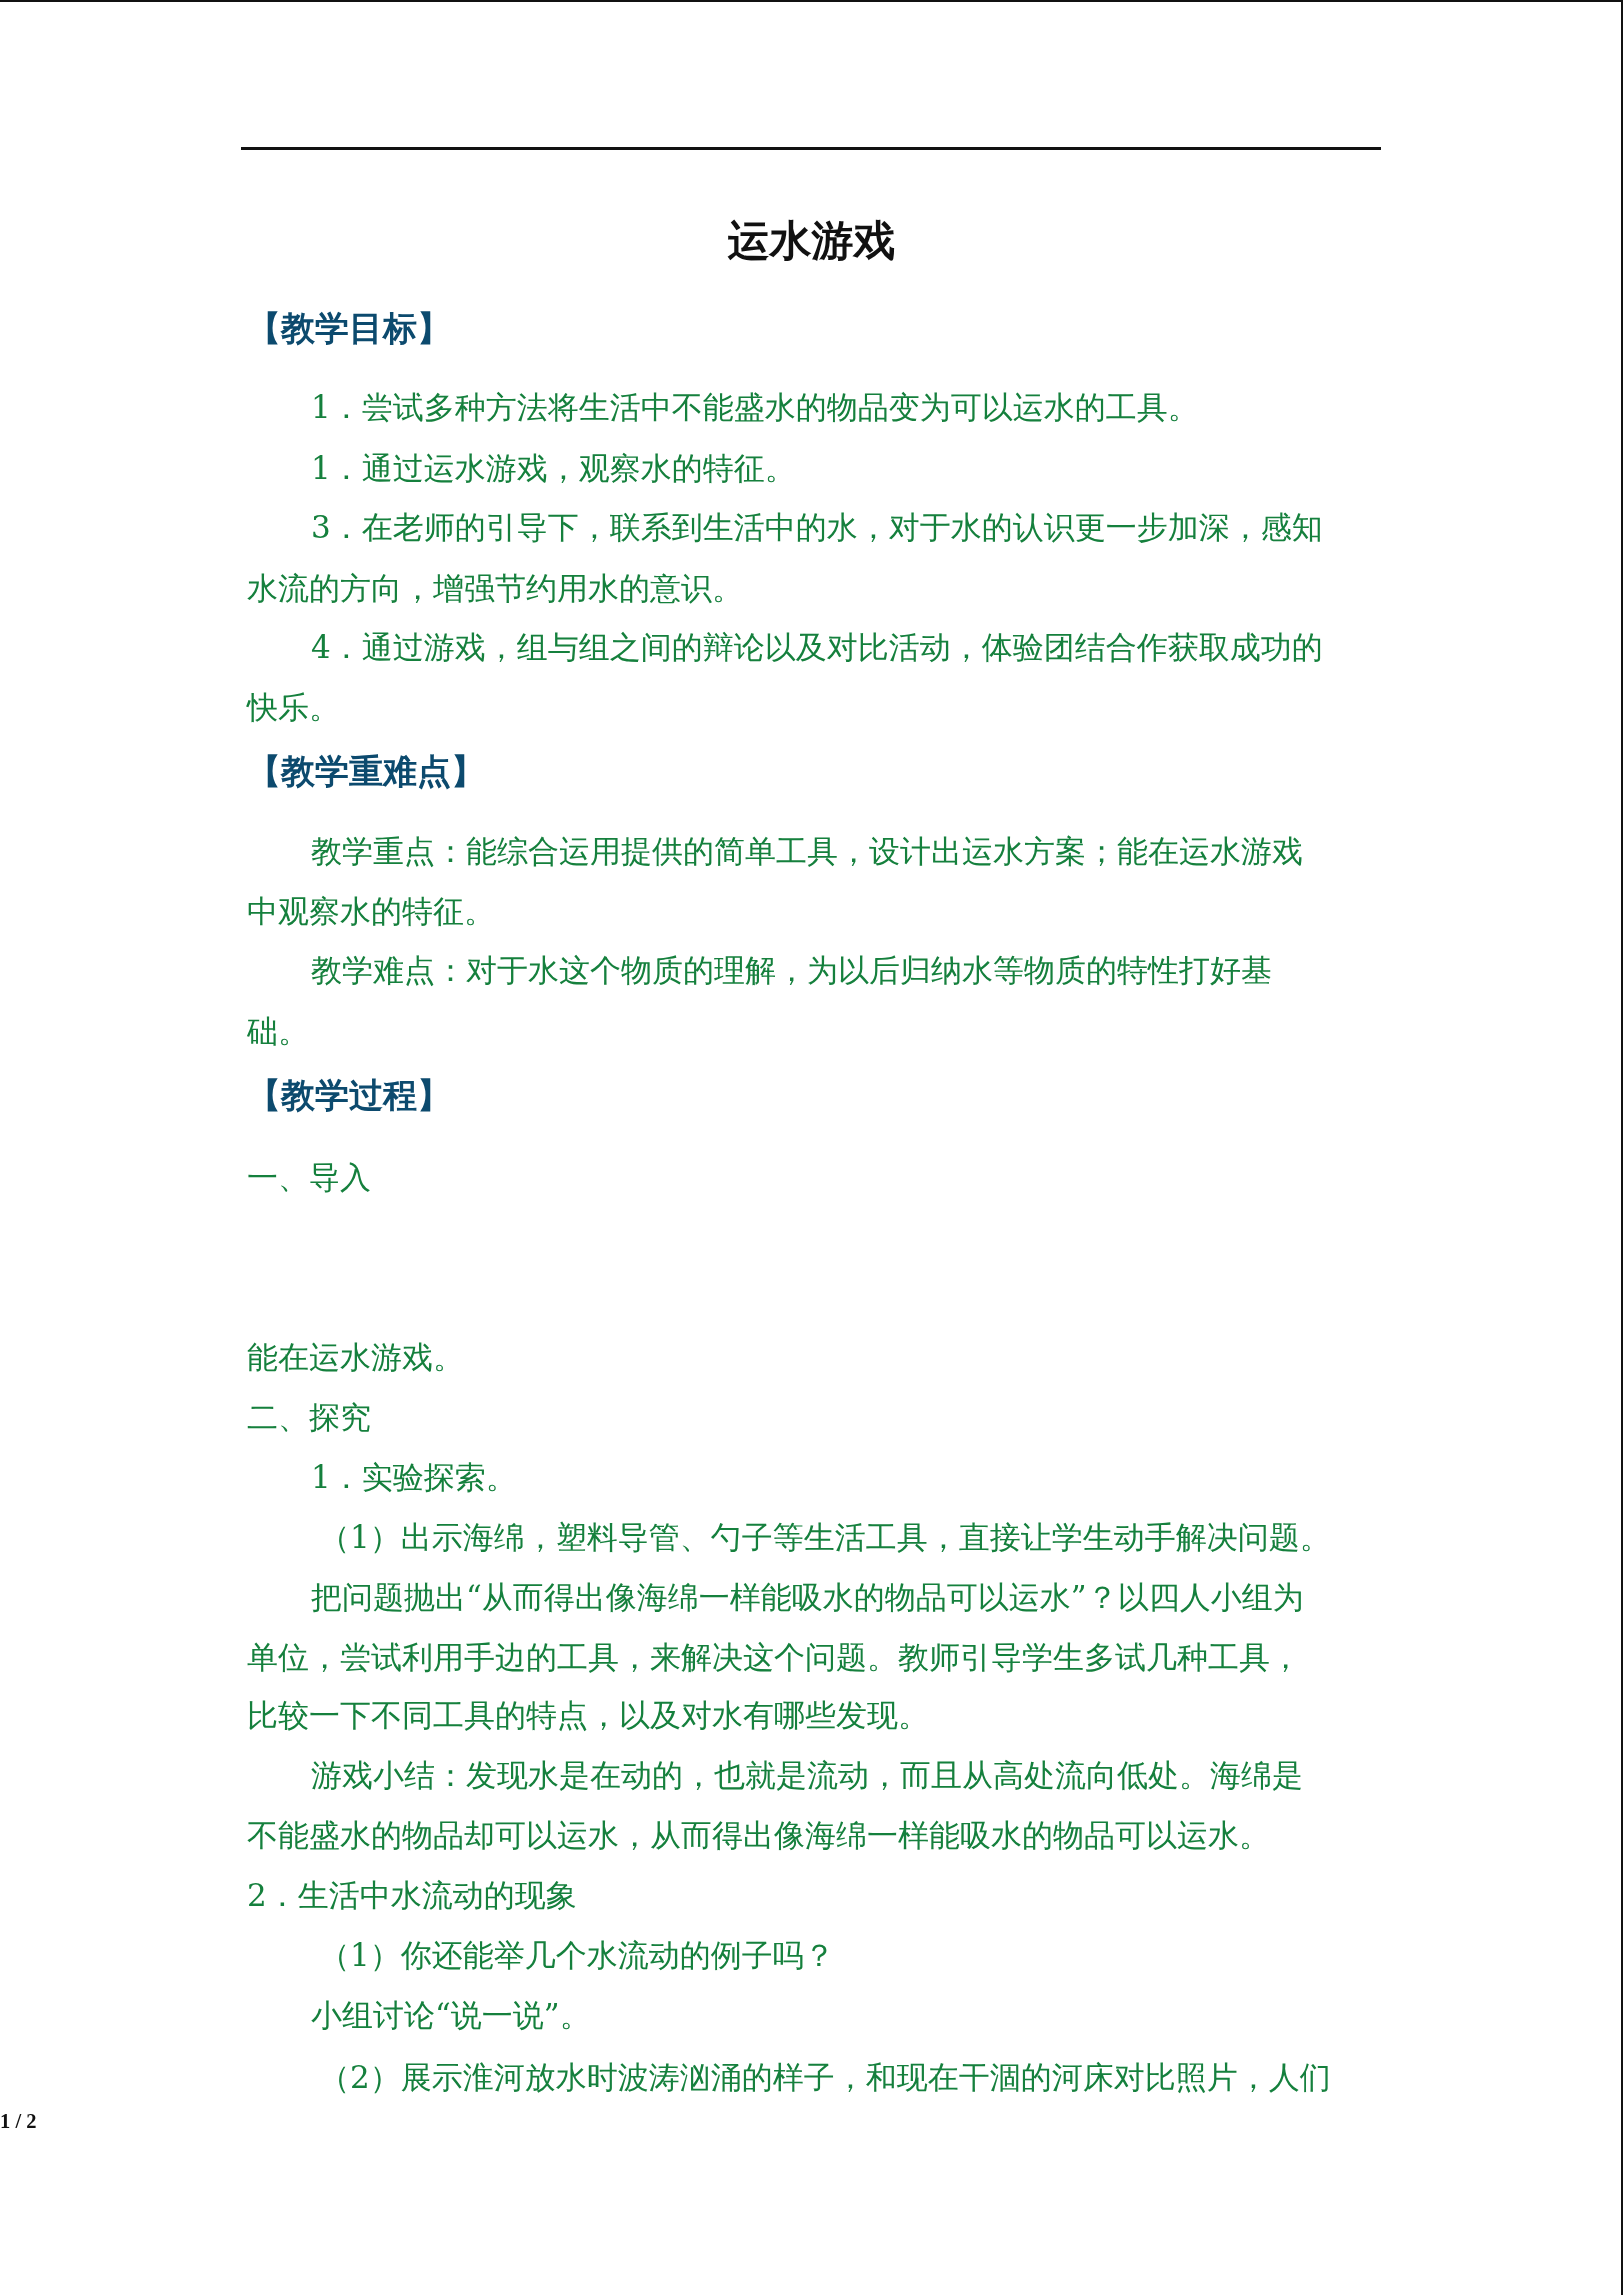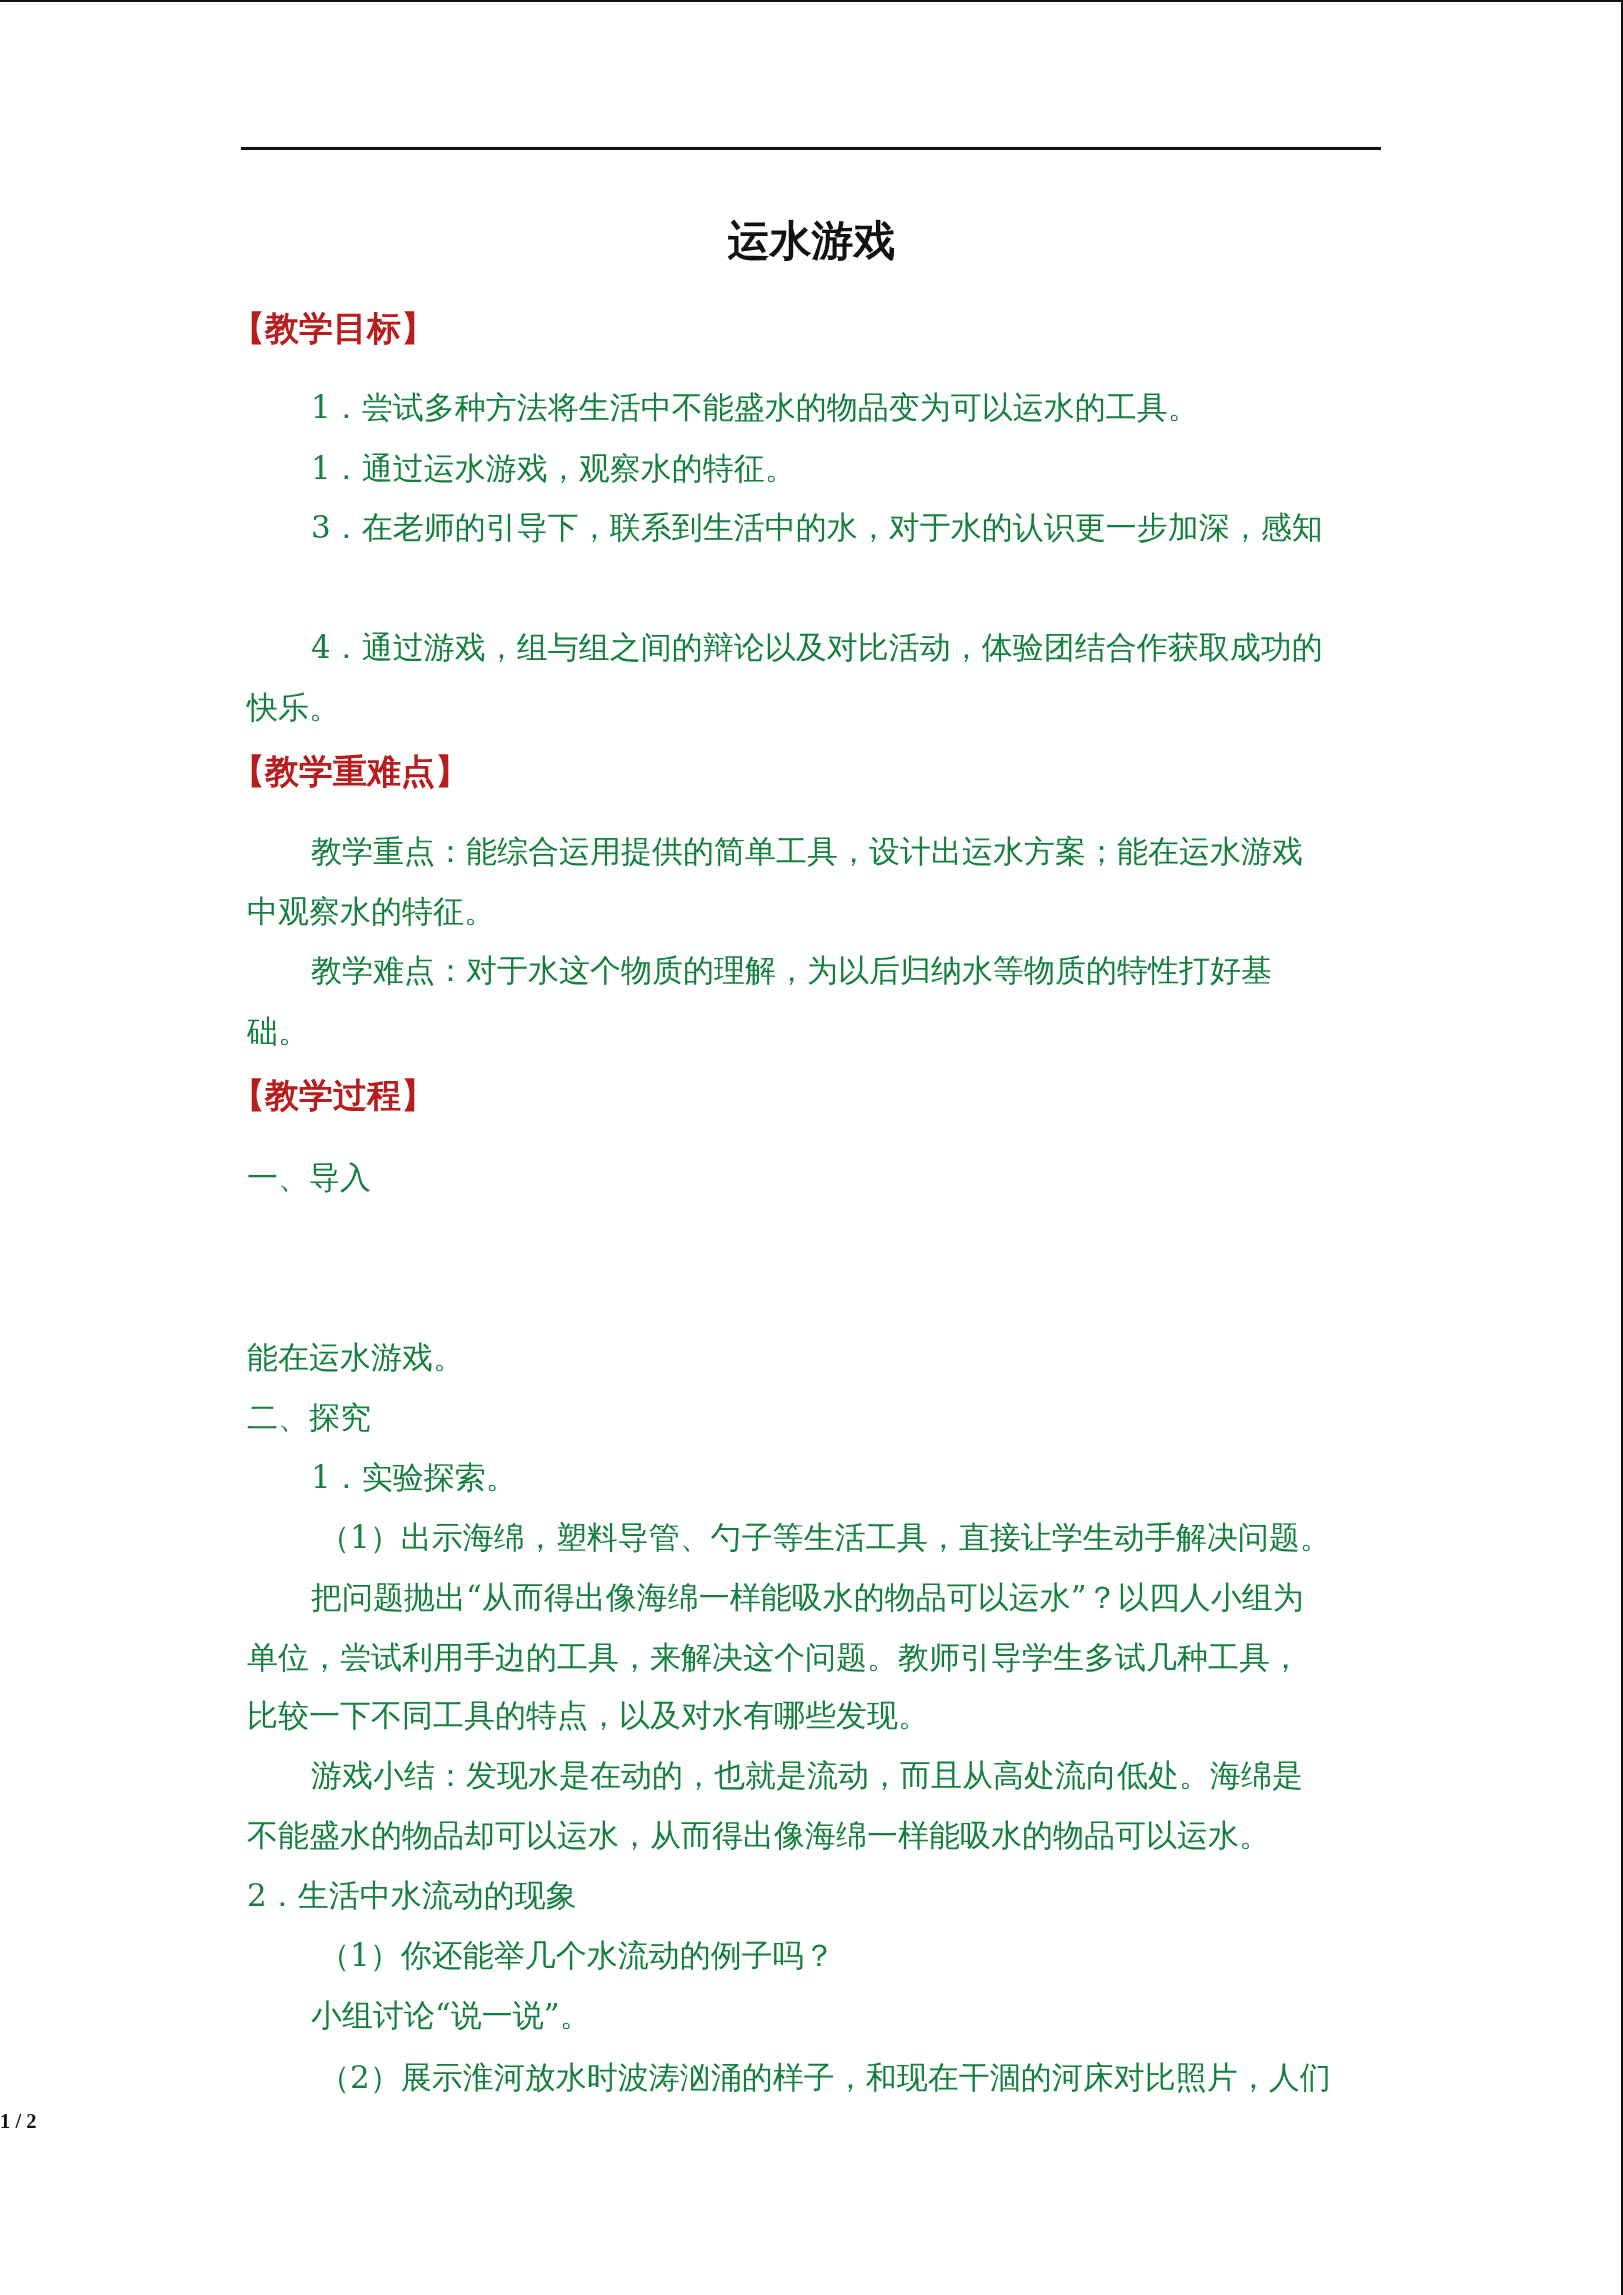--- a/index.html
+++ b/index.html
@@ -14,21 +14,21 @@
     position: absolute; white-space: nowrap; color: #15803d;
     font-family: "DejaVu Serif", "Liberation Serif", serif;
     font-size: 31px; line-height: 35px; height: 35px;
   }
   .title {
     position: absolute; left: 0; width: 1623px; top: 215px; text-align: center;
     font-family: Liberation Serif, serif; font-weight: bold;
     font-size: 42px; line-height: 48px; color: #111111;
   }
   .h {
-    position: absolute; left: 231px; white-space: nowrap; color: #b91c1c;
+    position: absolute; left: 247px; white-space: nowrap; color: #0c4a6e;
     font-family: "DejaVu Sans", "Liberation Sans", sans-serif; font-weight: bold;
     font-size: 34px; line-height: 40px;
   }
   .pg {
     position: absolute; left: 0; width: 1623px; top: 2107px; text-align: left;
     font-family: "Liberation Serif", "DejaVu Serif", serif; font-weight: bold;
     font-size: 20.5px; line-height: 24.5px; color: #111111;
   }
   .i0 { left: 247px; }
   .i2 { left: 311px; }
@@ -40,20 +40,21 @@
 <div class="page">
 
   <div class="rule"></div>
 
   <div class="title">运水游戏</div>
 
   <div class="h" style="top:306px">【教学目标】</div>
   <div class="ln i2" style="top:388px">1．尝试多种方法将生活中不能盛水的物品变为可以运水的工具。</div>
   <div class="ln i2" style="top:449px">1．通过运水游戏，观察水的特征。</div>
   <div class="ln i2" style="top:508px">3．在老师的引导下，联系到生活中的水，对于水的认识更一步加深，感知</div>
+  <div class="ln i0" style="top:569px">水流的方向，增强节约用水的意识。</div>
   <div class="ln i2" style="top:628px">4．通过游戏，组与组之间的辩论以及对比活动，体验团结合作获取成功的</div>
   <div class="ln i0" style="top:688px">快乐。</div>
 
   <div class="h" style="top:749px">【教学重难点】</div>
   <div class="ln i2" style="top:832px">教学重点：能综合运用提供的简单工具，设计出运水方案；能在运水游戏</div>
   <div class="ln i0" style="top:892px">中观察水的特征。</div>
   <div class="ln i2" style="top:951px">教学难点：对于水这个物质的理解，为以后归纳水等物质的特性打好基</div>
   <div class="ln i0" style="top:1012px">础。</div>
 
   <div class="h" style="top:1073px">【教学过程】</div>

